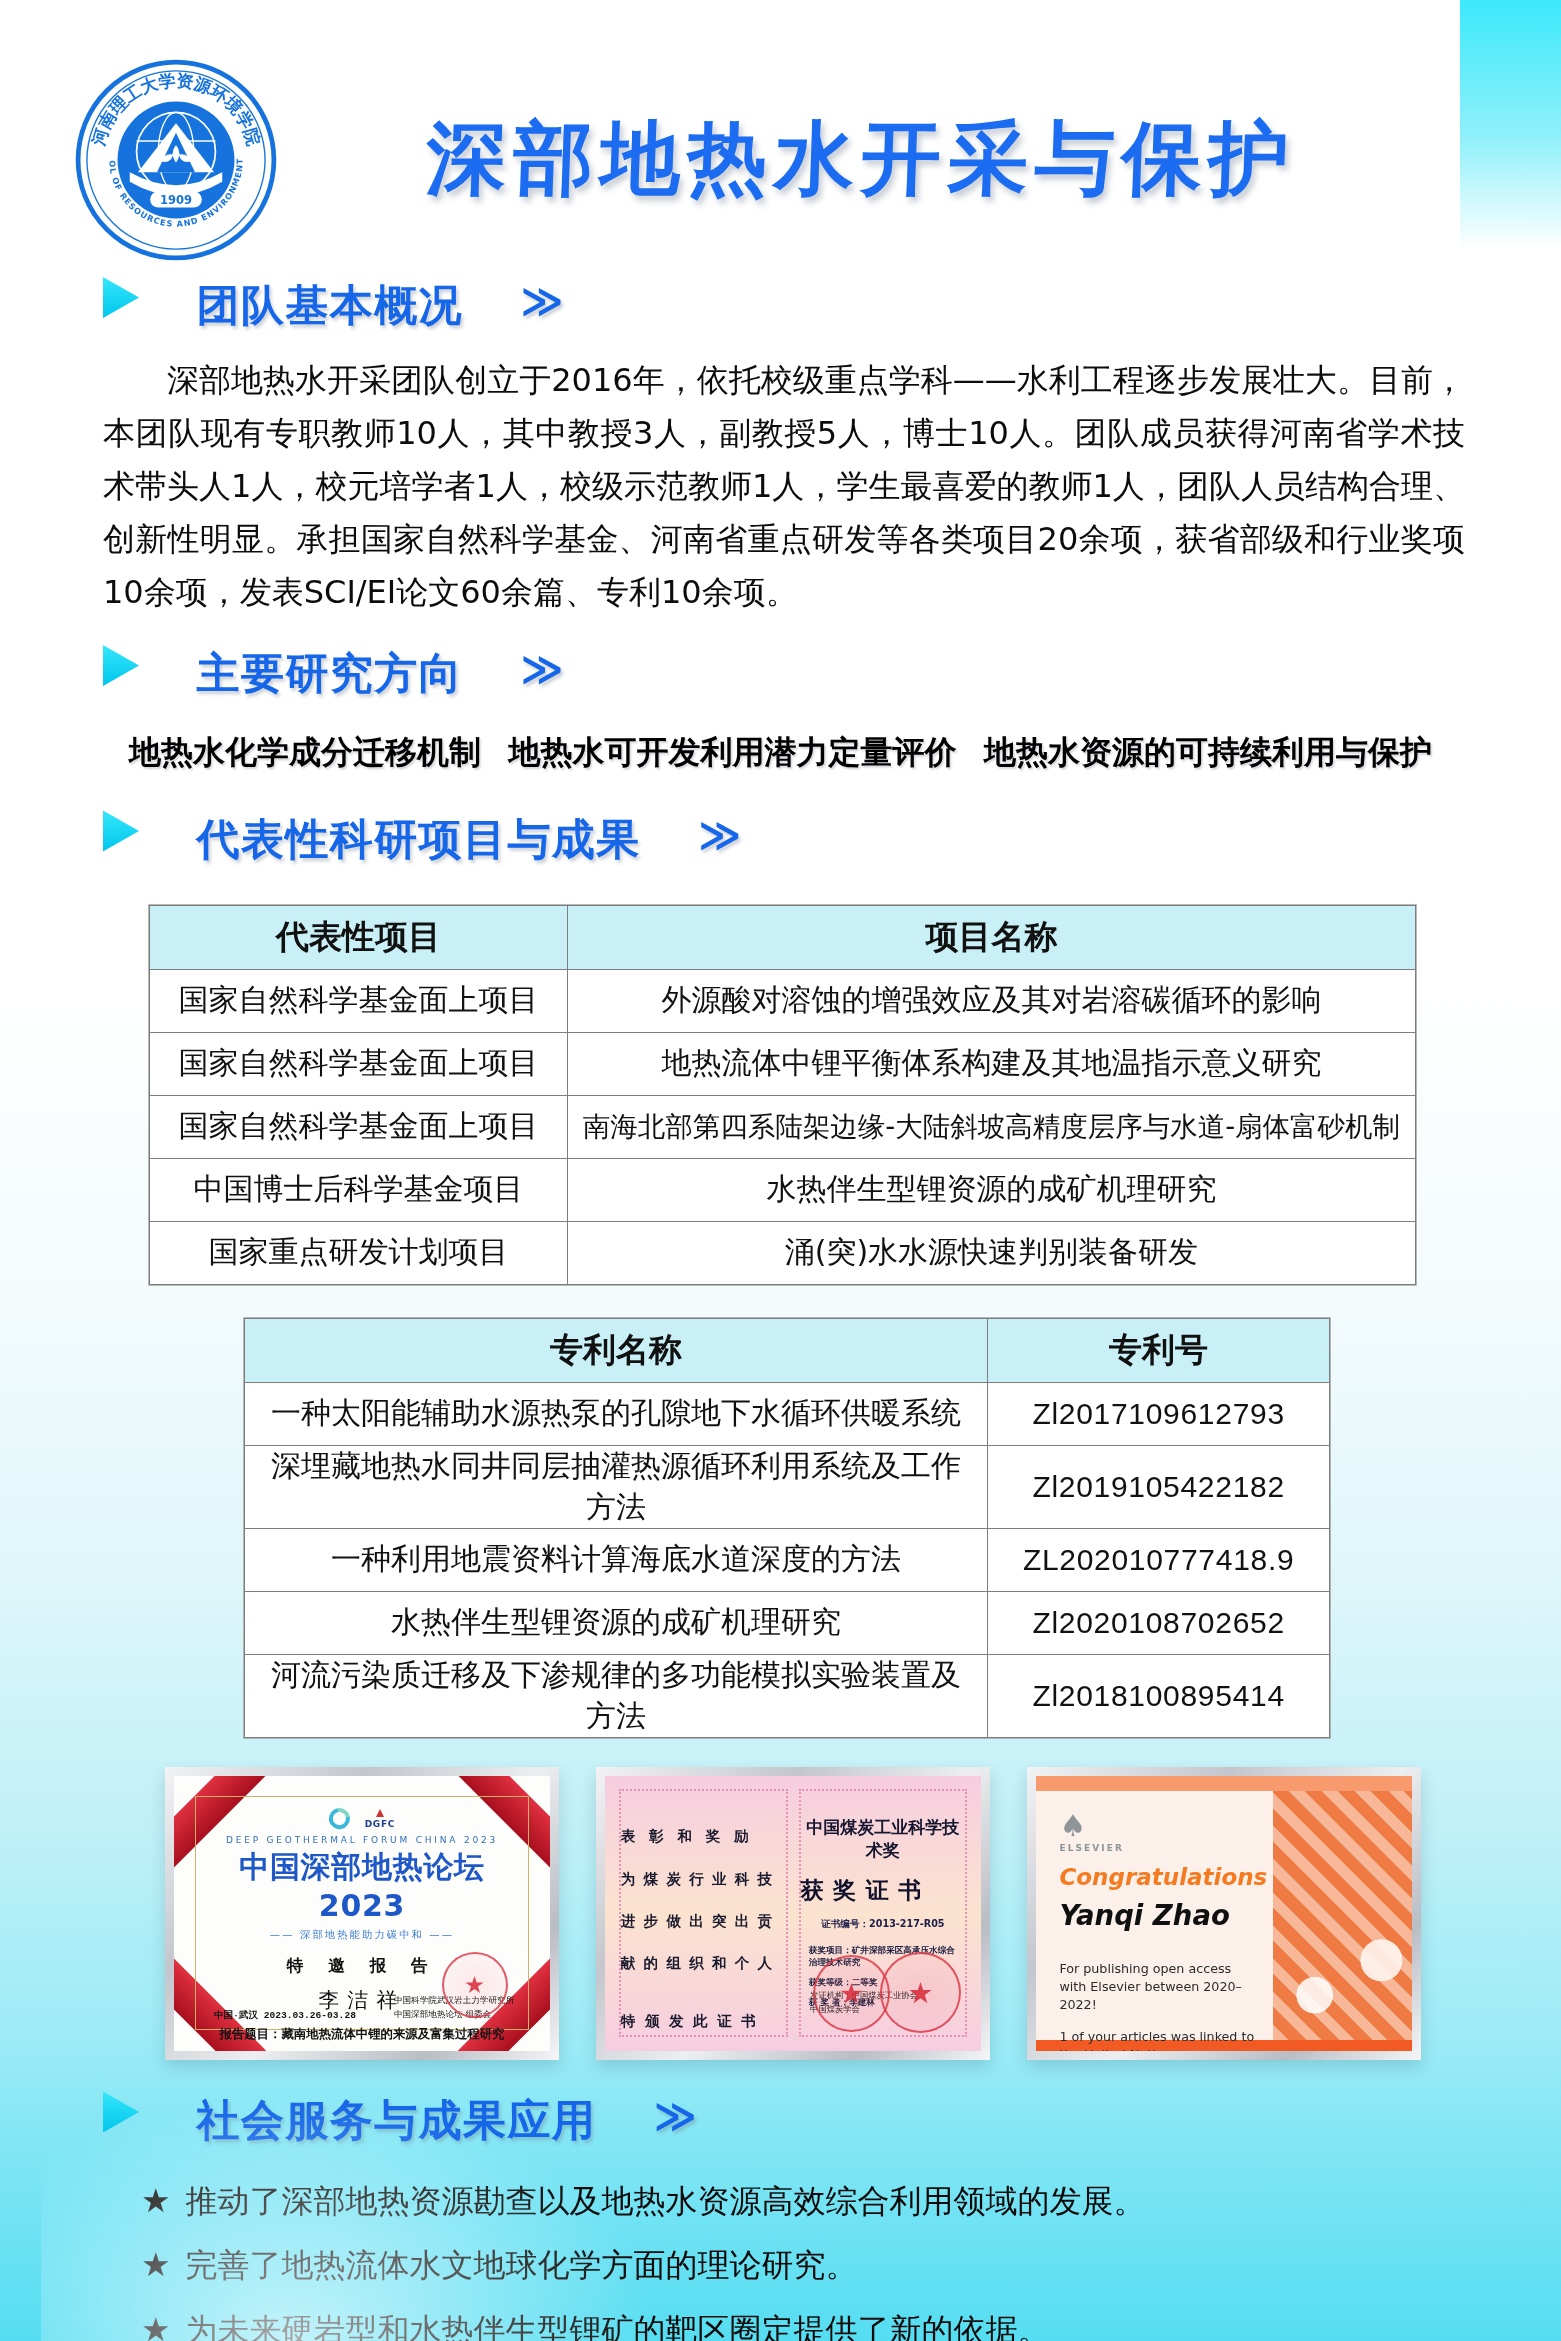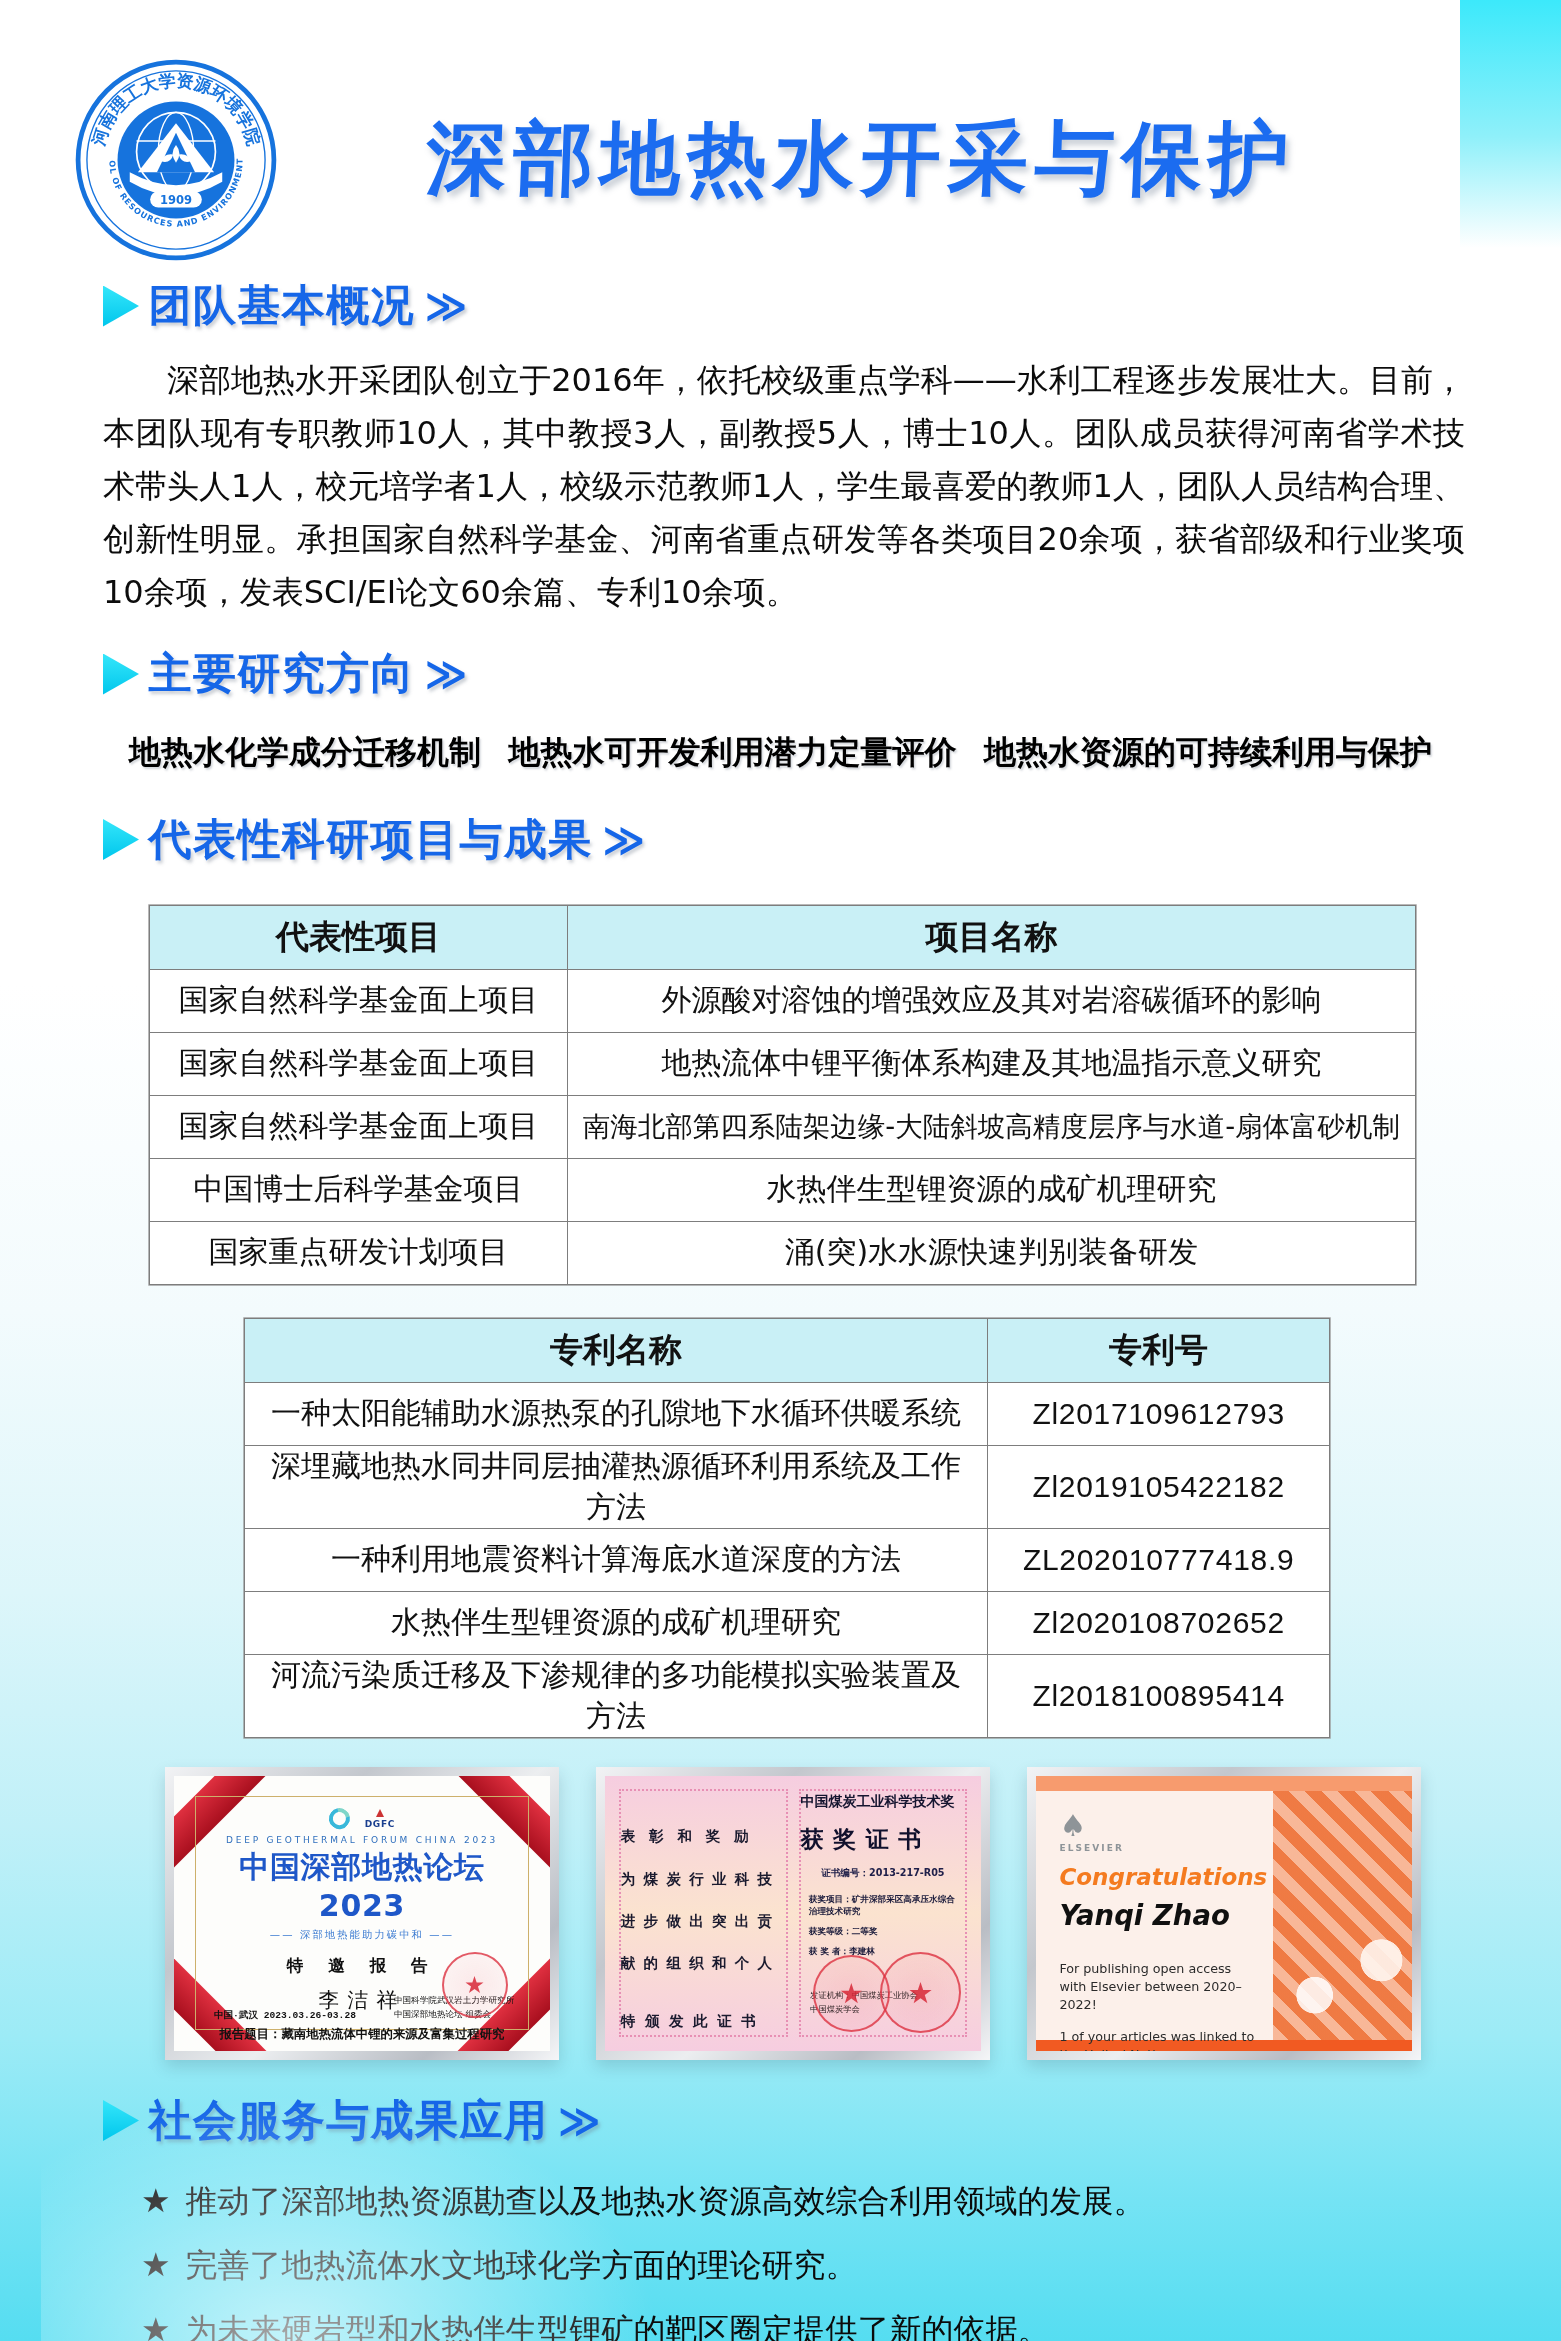--- a/index.html
+++ b/index.html
@@ -26,21 +26,21 @@
   .main-title{
     flex:1; text-align:center; color:#1b6cf0;
     font-size:80px; font-weight:800; letter-spacing:6.9px;
     font-family:"DejaVu Serif","Liberation Serif",serif;
     transform:skewX(-2deg);
     text-shadow:3.4px 4.8px 6.2px rgba(110,125,145,.40);
     padding-right:117px; white-space:nowrap;
   }
 
   
-  .sec-head{ display:flex; align-items:center; margin-left:103px; }
+  .sec-head{ display:flex; margin-left:103px;gap:48px; }
   .tri{
     width:36px; height:41px; flex:0 0 auto;
     background:linear-gradient(180deg,#35e6fa,#00c6ec);
     clip-path:polygon(0 0,100% 50%,0 100%);
     margin-right:9.6px;
   }
   .sec-title{
     color:#1566e8; font-weight:800; font-size:43px; letter-spacing:1.4px;
     text-shadow:2.1px 2.8px 3.4px rgba(105,118,136,.35);
   }
@@ -114,21 +114,21 @@
   .seal-forum{ width:66px; height:66px; right:19px; bottom:9.6px; }
   .seal-forum .star{ font-size:23.4px; }
 
   
   .cert-coal{ background:linear-gradient(180deg,#f6cde0 0%,#fbe3cf 50%,#f6cde0 100%); padding:13.8px; display:flex; gap:11px; }
   .page-l,.page-r{ flex:1; border:2.8px dotted #e78fb4; position:relative; }
   .coal-lines{ font-family:"DejaVu Serif","Liberation Serif",serif; font-weight:700; color:#1a1a2e; }
   .coal-lines .l1{ font-size:14.5px; letter-spacing:13.8px; margin-top:36px; }
   .coal-lines .l2,.coal-lines .l3,.coal-lines .l4{ font-size:14.5px; letter-spacing:8.3px; margin-top:23.4px; }
   .coal-lines .l5{ font-size:14.5px; letter-spacing:9.6px; margin-top:39px; }
-  .coal-org{ font-size:14px; font-weight:800; text-align:left; margin-top:2px;
+  .coal-org{ font-size:17px; font-weight:800; text-align:center; margin-top:25px;
              font-family:"DejaVu Serif","Liberation Serif",serif; color:#151530; }
   .coal-title{ font-size:23px; font-weight:800; text-align:left; letter-spacing:9.6px; margin-top:12.4px;
                font-family:"DejaVu Serif","Liberation Serif",serif; color:#10102c; }
   .coal-no{ font-size:9.6px; text-align:center; margin-top:12.4px; font-weight:700; color:#20204a; }
   .coal-detail{ font-size:8.6px; margin:13.8px 8.3px 0 8.3px; color:#1c1c3c; font-weight:700; }
   .coal-detail + .coal-detail{ margin-top:8.3px; }
   .coal-issuers{ position:absolute; bottom:18px; left:9.6px; right:6.9px; font-size:8.3px; color:#222; line-height:13.8px; }
   .seal-coal1{ width:77px; height:77px; left:12.4px; bottom:2.8px; }
   .seal-coal2{ width:81px; height:81px; right:4.1px; bottom:1.4px; }
   .seal-coal1 .star{ font-size:27.5px; } .seal-coal2 .star{ font-size:29px; }

